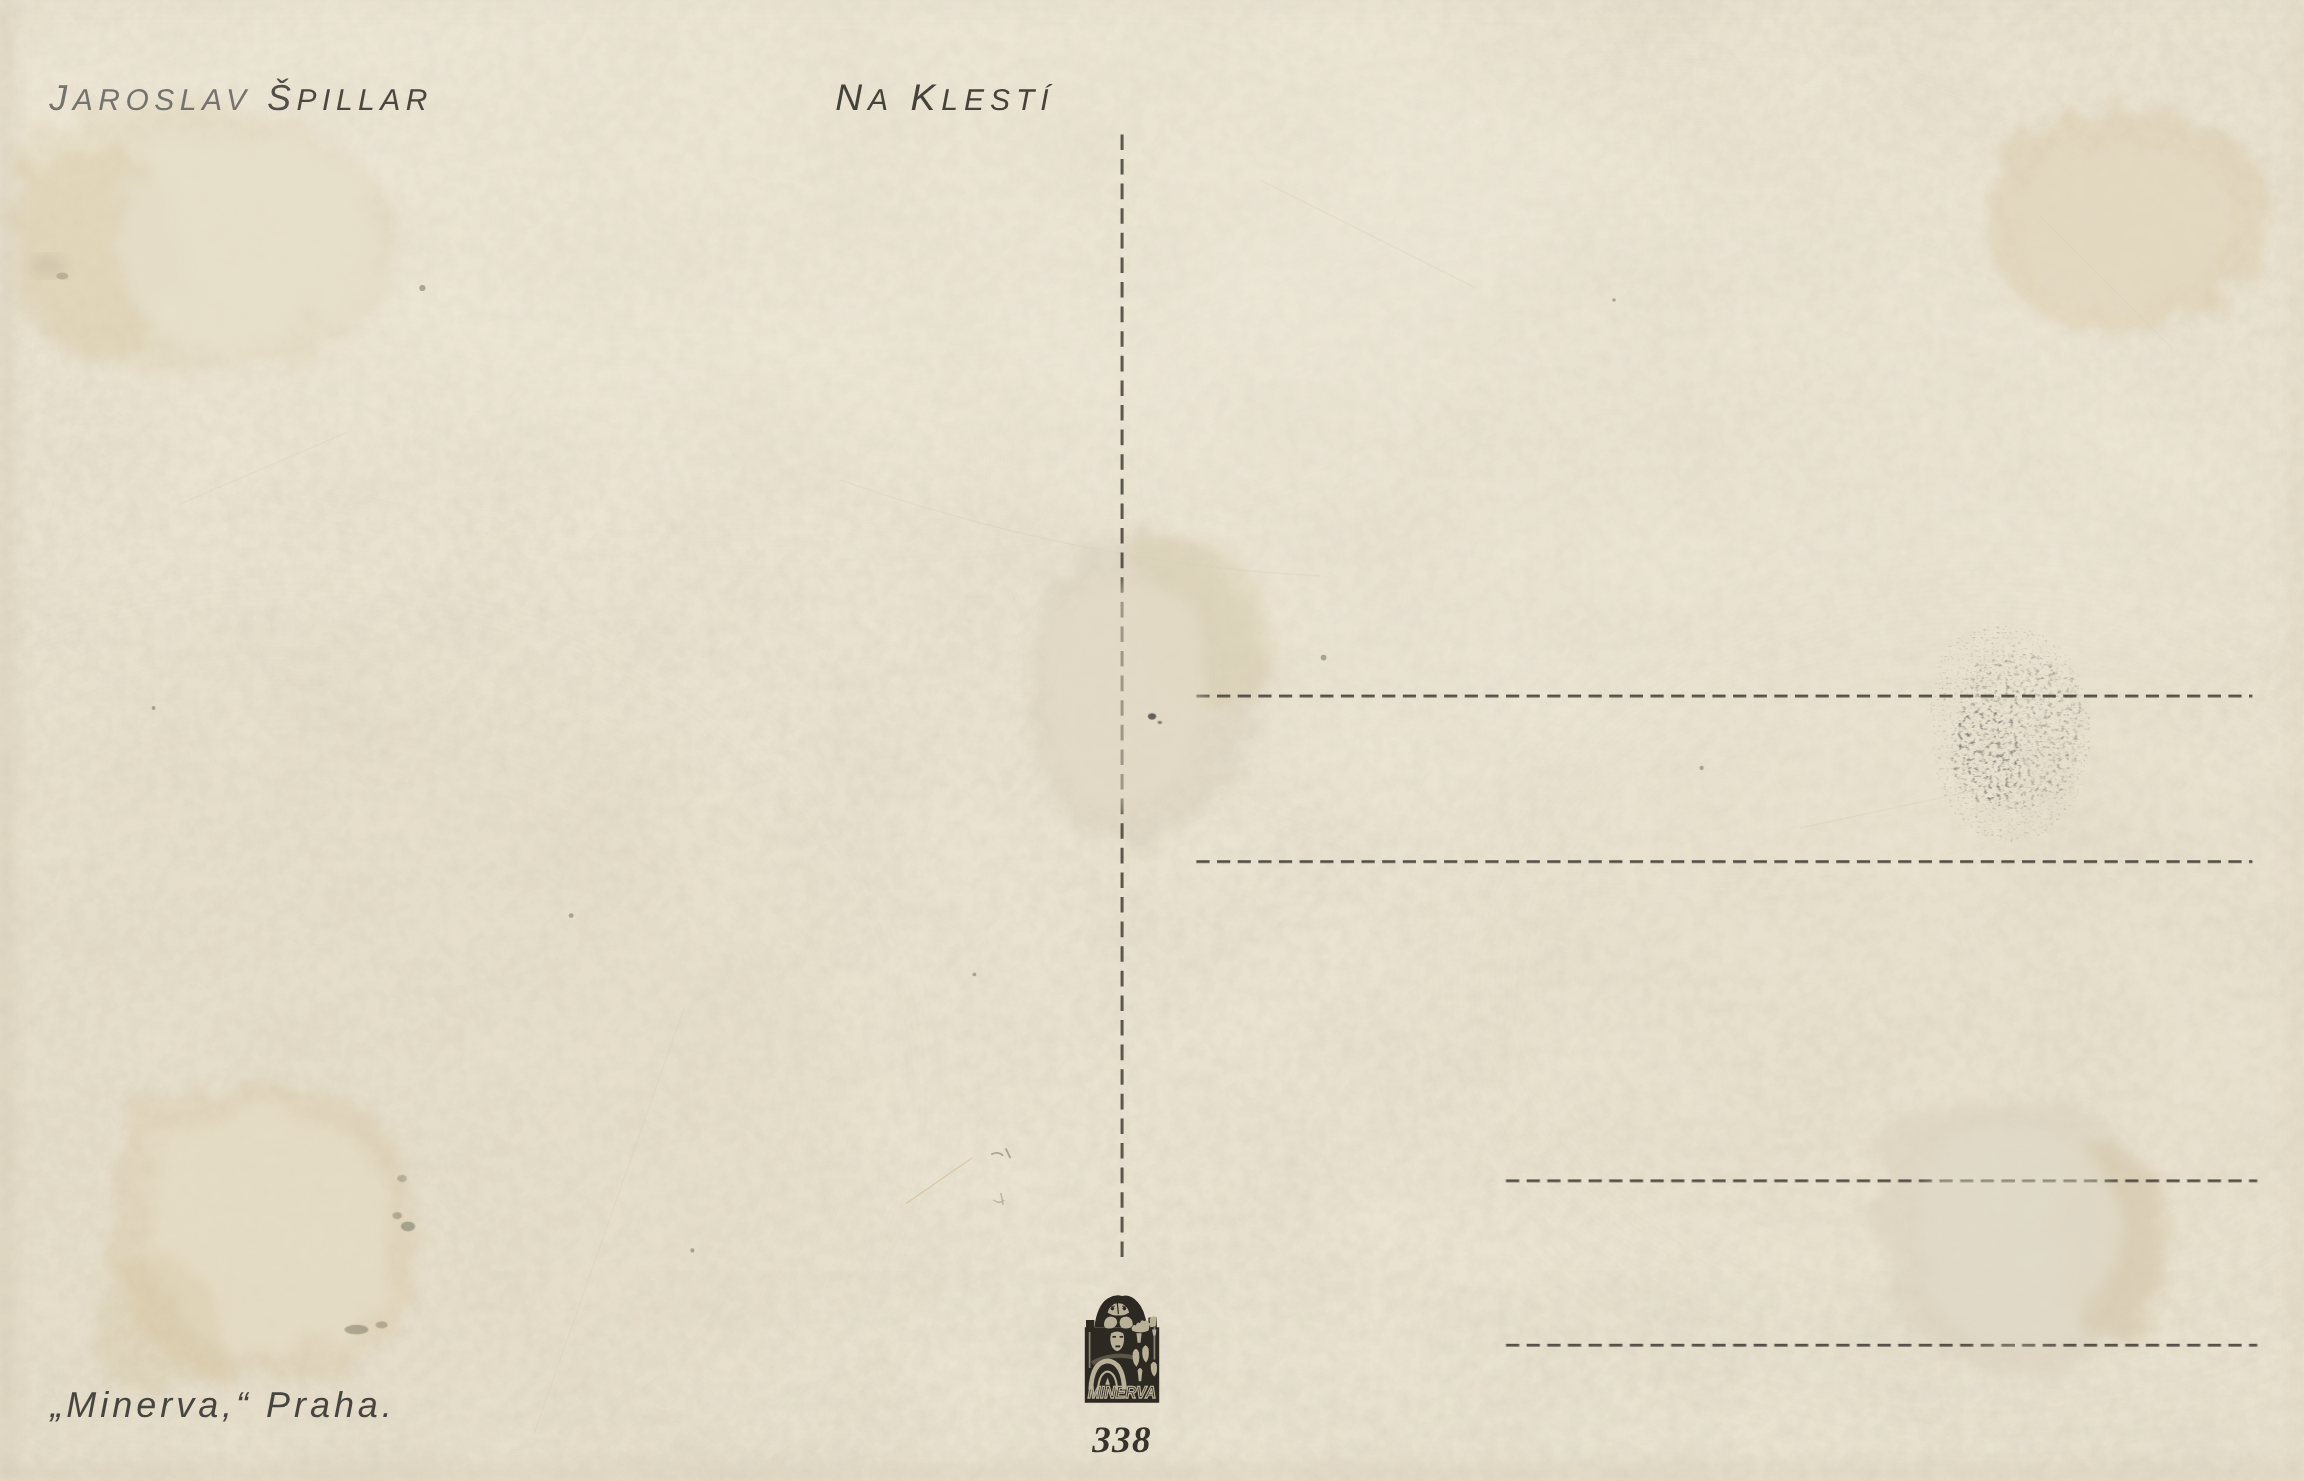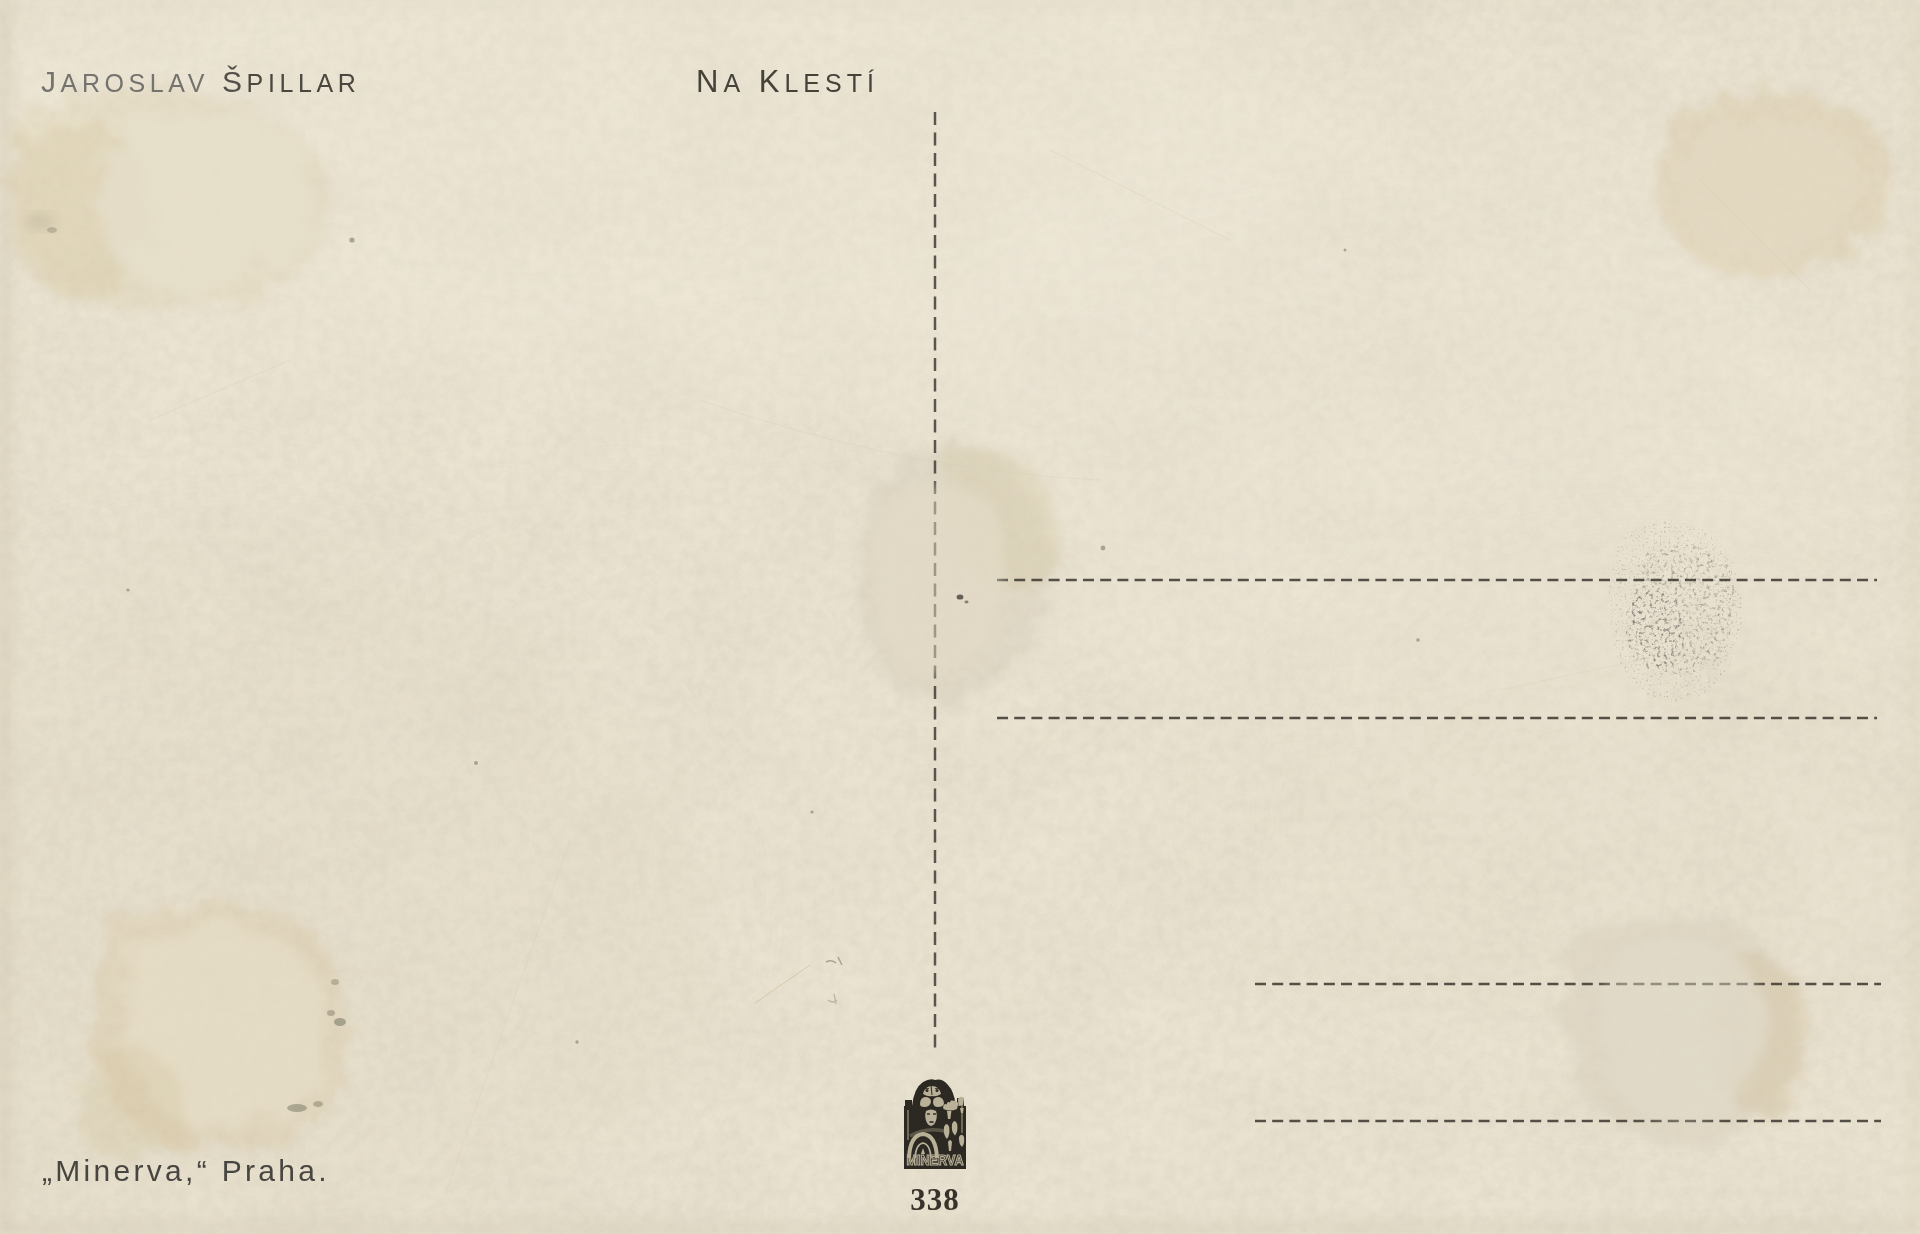--- a/index.html
+++ b/index.html
@@ -1,17 +1,17 @@
 <!DOCTYPE html>
 <html><head>
 <meta charset="utf-8">
 <style>
   html,body{margin:0;padding:0;}
   body{width:1920px;height:1234px;overflow:hidden;font-family:"Liberation Sans",sans-serif;}
-  .card{position:relative;width:1920px;height:1234px;background:#fdba74;}
+  .card{position:relative;width:1920px;height:1234px;background:#fdba74;font-style:italic;}
   svg{position:absolute;top:0;left:0;}
 </style>
 </head>
 <body>
 
 <div class="card">
 <svg width="1920" height="1234" viewBox="0 0 1920 1234">
 <defs>
   <filter id="grain" x="0" y="0" width="100%" height="100%">
     <feTurbulence type="fractalNoise" baseFrequency="0.085" numOctaves="4" seed="7" result="n"></feTurbulence>

